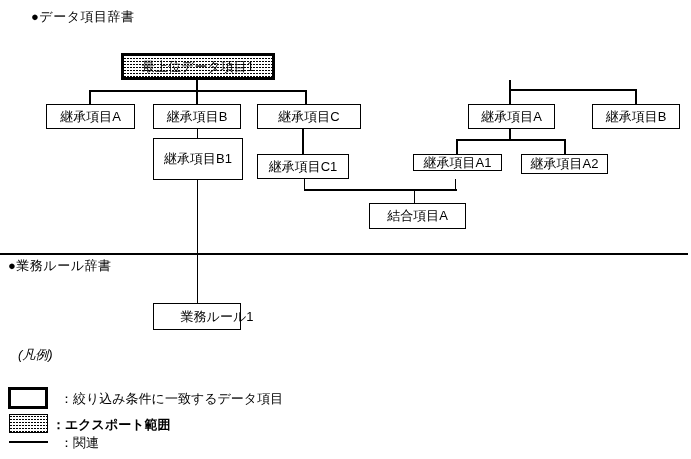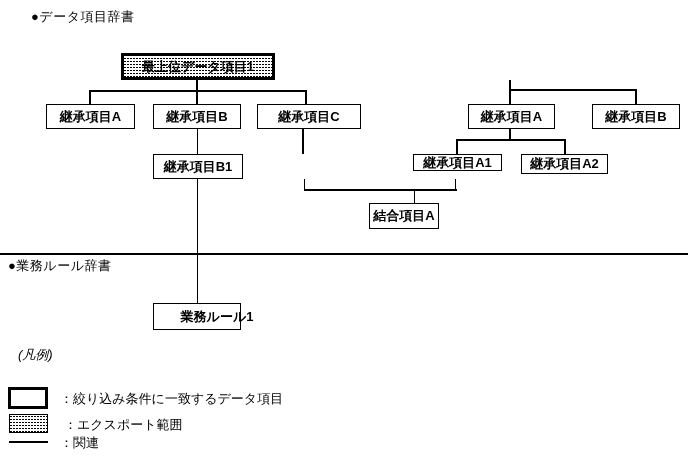--- a/index.html
+++ b/index.html
@@ -5,40 +5,40 @@
   html,body{margin:0;padding:0;background:#fff;}
   #canvas{
     position:relative;width:691px;height:459px;background:#ffffff;
     font-family:"Liberation Sans","DejaVu Sans",sans-serif;color:#000;
     overflow:hidden;
   }
   .sec-label{position:absolute;font-size:13px;line-height:15px;white-space:nowrap;letter-spacing:0.5px;}
   .box{
     position:absolute;box-sizing:border-box;border:1px solid #000;background:#fff;
     display:flex;align-items:center;justify-content:center;
-    font-size:13px;white-space:nowrap;font-weight:bold;
+    font-size:13px;white-space:nowrap;
   }
   .bold{border-width:3px;}
   .dotfill{
     background-color:#fff;
     background-image:
       repeating-linear-gradient(0deg, rgba(255,255,255,0) 0 1px, #fff 1px 3px),
       repeating-linear-gradient(90deg, #000 0 2px, rgba(255,255,255,0) 2px 3px);
   }
   .line{position:absolute;background:#000;}
   .legend-text{position:absolute;font-size:13px;white-space:nowrap;}
 
   
   #root1{left:121px;top:53px;width:154px;height:27px;}
   #nA  {left:46px; top:104px;width:89px;height:25px;}
   #nB  {left:153px;top:104px;width:88px;height:25px;}
   #nC  {left:257px;top:104px;width:104px;height:25px;}
-  #nB1 {left:153px;top:154px;width:90px;height:25px;}
+  #nB1 {left:153px;top:138px;width:90px;height:42px;}
   #nC1 {left:257px;top:154px;width:92px;height:25px;}
-  #nJoin{left:369px;top:203px;width:70px;height:26px;}
+  #nJoin{left:369px;top:203px;width:97px;height:26px;}
   #nRule{left:153px;top:303px;width:88px;height:27px;padding-left:40px;}
   
   #root2{left:434px;top:53px;width:153px;height:27px;}
   #nAr {left:468px;top:104px;width:87px;height:25px;}
   #nBr {left:592px;top:104px;width:88px;height:25px;}
   #nA1 {left:413px;top:154px;width:89px;height:17px;}
   #nA2 {left:521px;top:154px;width:87px;height:20px;}
 
   
   #l-root1-down {left:196px;top:80px; width:2px;  height:10px;}
@@ -65,21 +65,21 @@
   
   #lblData{left:8px;top:9px;margin-left:23px;}
   #lblRule{left:8px;top:258px;}
 
   
   #legTitle{left:18px;top:346px;font-style:italic;}
   #legBox1{left:8px;top:387px;width:40px;height:22px;}
   #legBox2{left:9px;top:414px;width:39px;height:19px;}
   #legLine{left:9px;top:441px;width:39px;height:2px;}
   #legT1{left:60px;top:390px;}
-  #legT2{left:64px;top:416px;}
+  #legT2{left:52px;top:416px;font-weight:bold;}
   #legT3{left:60px;top:434px;}
 </style>
 </head>
 <body>
 
 <div id="canvas">
 
   <div class="sec-label" id="lblData">●データ項目辞書</div>
   <div class="sec-label" id="lblRule">●業務ルール辞書</div>
 
@@ -104,20 +104,21 @@
   <div class="line" id="l-stub-a1"></div>
   <div class="line" id="l-stub-a2"></div>
 
   <div class="line" id="divider"></div>
 
   <div class="box bold dotfill" id="root1">最上位データ項目1</div>
   <div class="box" id="nA">継承項目A</div>
   <div class="box" id="nB">継承項目B</div>
   <div class="box" id="nC">継承項目C</div>
   <div class="box" id="nB1">継承項目B1</div>
+  <div class="box" id="nC1">継承項目C1</div>
   <div class="box" id="nJoin">結合項目A</div>
   <div class="box" id="nRule">業務ルール1</div>
 
   <div class="box" id="nAr">継承項目A</div>
   <div class="box" id="nBr">継承項目B</div>
   <div class="box" id="nA1">継承項目A1</div>
   <div class="box" id="nA2">継承項目A2</div>
 
   <div class="legend-text" id="legTitle">(凡例)</div>
 

